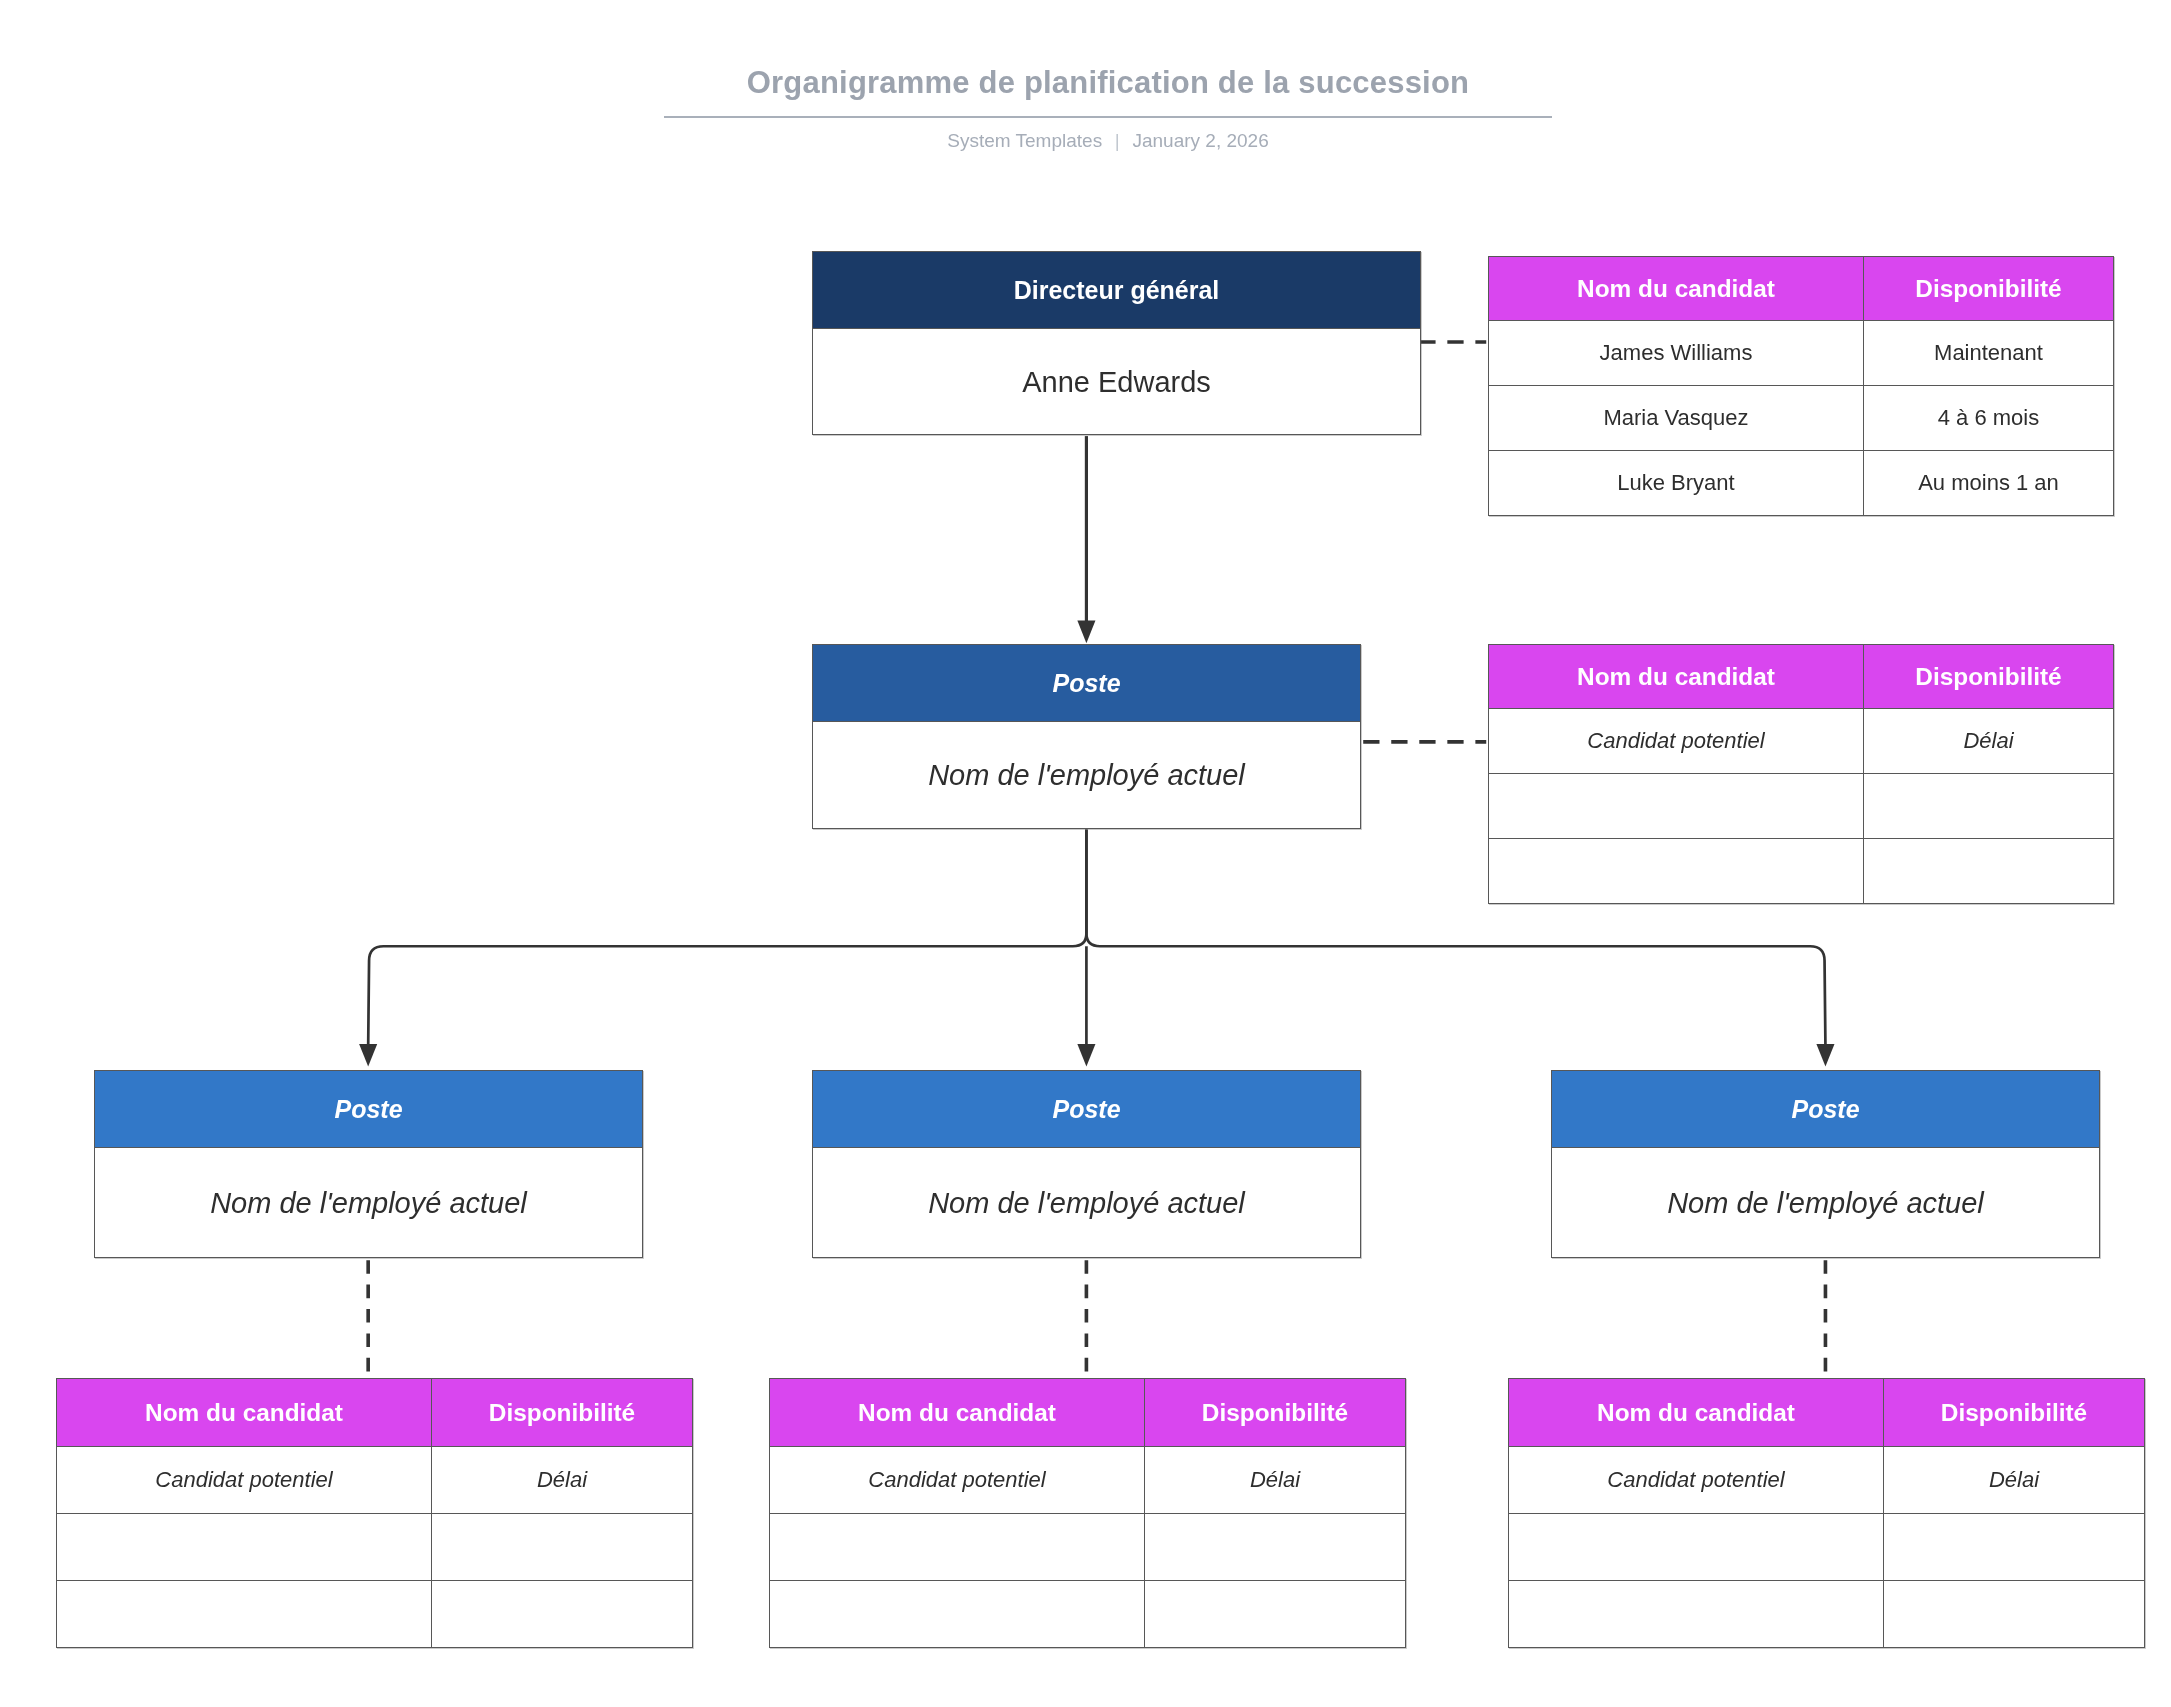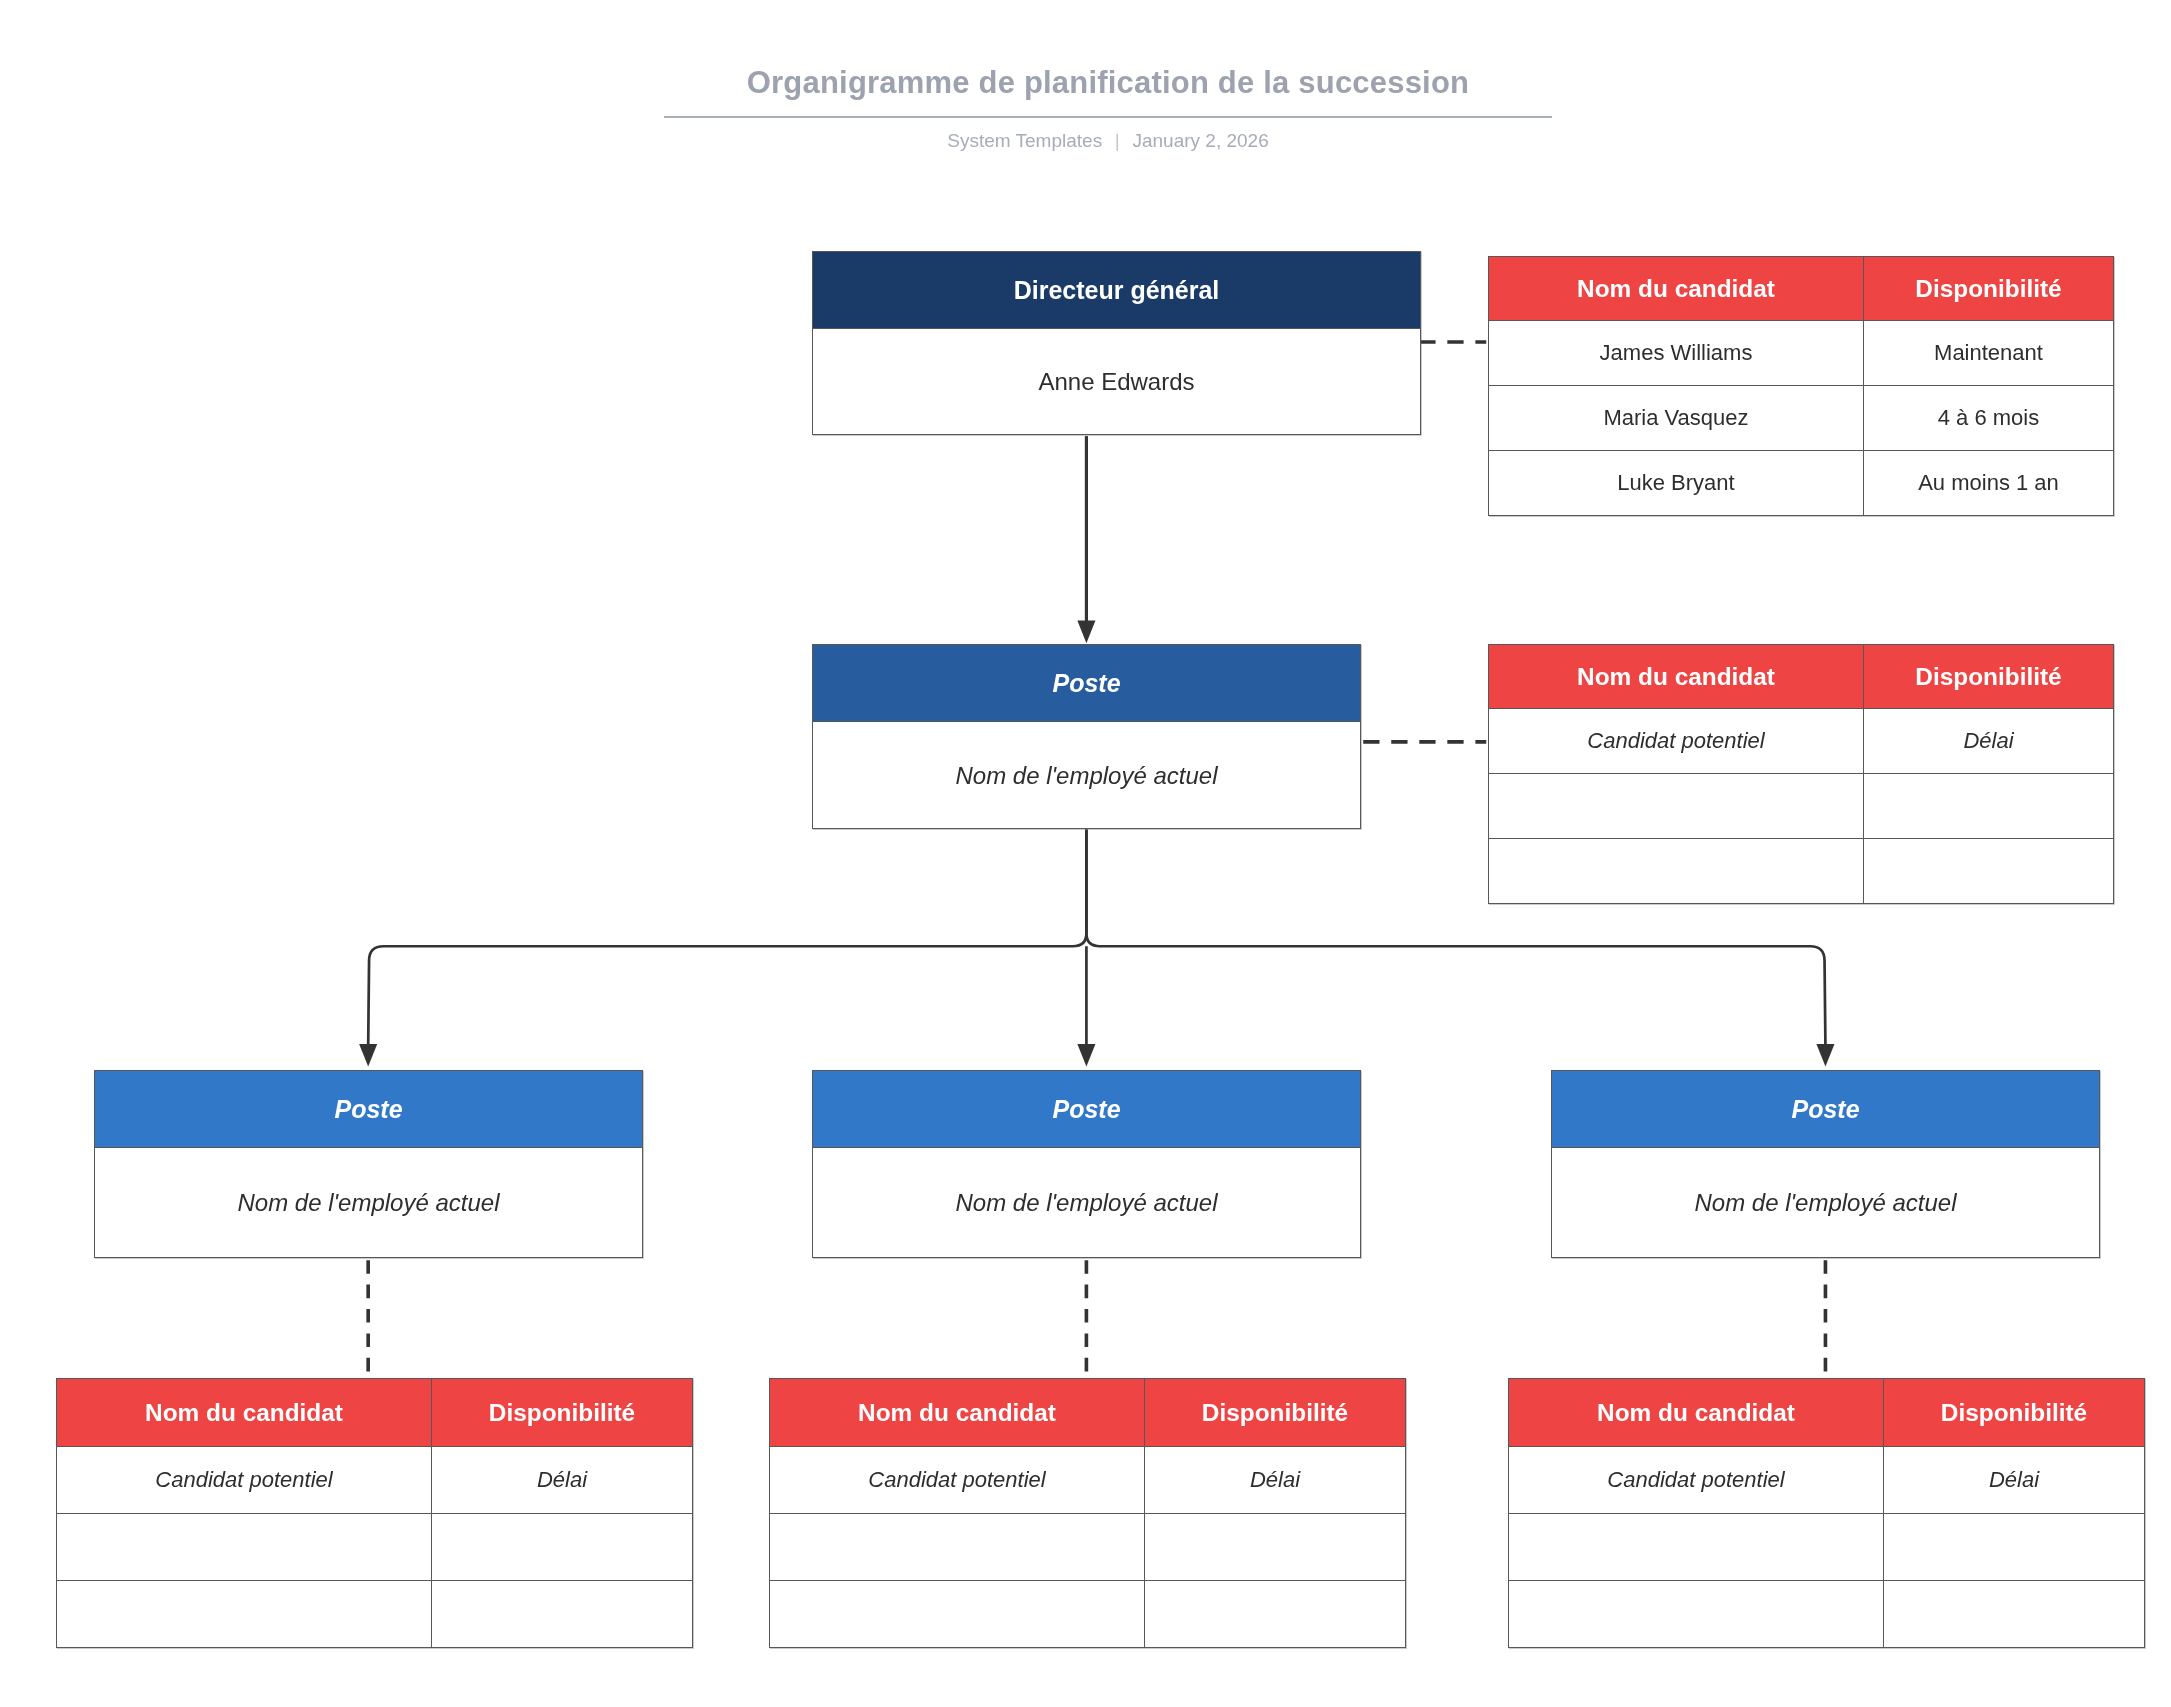--- a/index.html
+++ b/index.html
@@ -14,31 +14,31 @@
     padding:0 83px 15.4px 83px;border-bottom:2.7px solid #A9B0BA;letter-spacing:0.2px;
   }
   .subtitle{margin-top:11.8px;font-size:19px;color:#A6ADB8;}
   .subtitle .sep{color:#C2C8D0;padding:0 12.7px;font-weight:300;}
   
   .orgbox{position:absolute;border:1.8px solid #575757;background:#ffffff;box-sizing:border-box;
           box-shadow:0.9px 0.9px 0 rgba(87,87,87,.35);}
   .orgbox-header{height:76px;line-height:76px;text-align:center;color:#ffffff;
                  font-size:25px;font-weight:bold;border-bottom:1.8px solid #575757;}
   .orgbox-body{position:absolute;left:0;right:0;top:78px;bottom:0;display:flex;
-               align-items:center;justify-content:center;font-size:24px;color:#2E2E2E;}
+               align-items:center;justify-content:center;font-size:29px;color:#2E2E2E;}
   .hd-root{background:#1A3A67;}
   .hd-mid{background:#275C9F;font-style:italic;}
   .hd-bottom{background:#3278C8;font-style:italic;}
   .it{font-style:italic;}
   
   .ctable{position:absolute;border-collapse:collapse;table-layout:fixed;background:#fff;
           box-shadow:0.9px 0.9px 0 rgba(87,87,87,.35);}
   .ctable th,.ctable td{border:1.8px solid #575757;text-align:center;vertical-align:middle;
                         padding:0;overflow:hidden;}
-  .ctable th{background:#ef4444;color:#ffffff;font-size:24.4px;font-weight:bold;}
+  .ctable th{background:#d946ef;color:#ffffff;font-size:24.4px;font-weight:bold;}
   .ctable.right-tbl th{height:63px;}
   .ctable.right-tbl td{height:64px;}
   .ctable.bottom-tbl th{height:67px;}
   .ctable.bottom-tbl td{height:66px;}
   .ctable td{font-size:22px;color:#2E2E2E;}
   .ctable.tpl td{font-style:italic;}
   
   svg.connectors{position:absolute;left:0;top:0;pointer-events:none;}
   .dash{stroke:#333333;stroke-width:4;stroke-dasharray:18 13;fill:none;}
   .vdash{stroke:#333333;stroke-width:4;stroke-dasharray:15 12;fill:none;}

